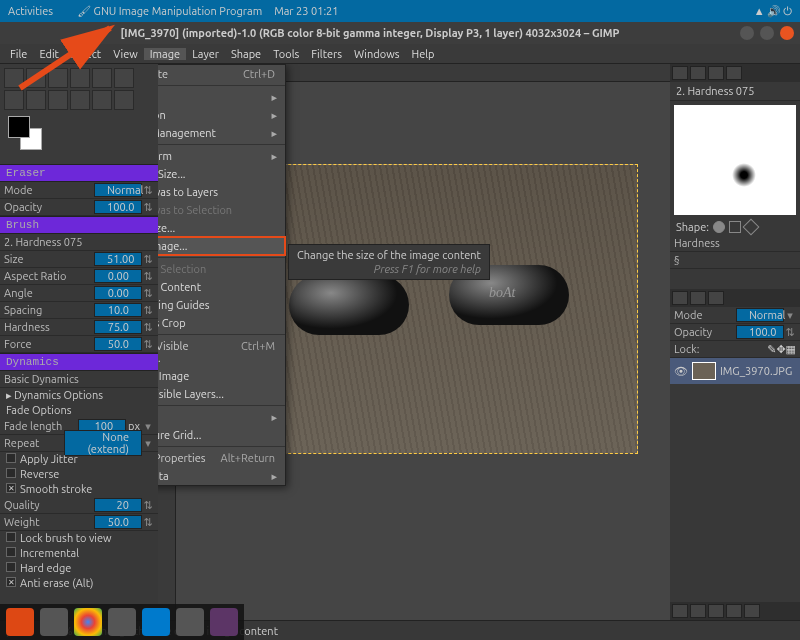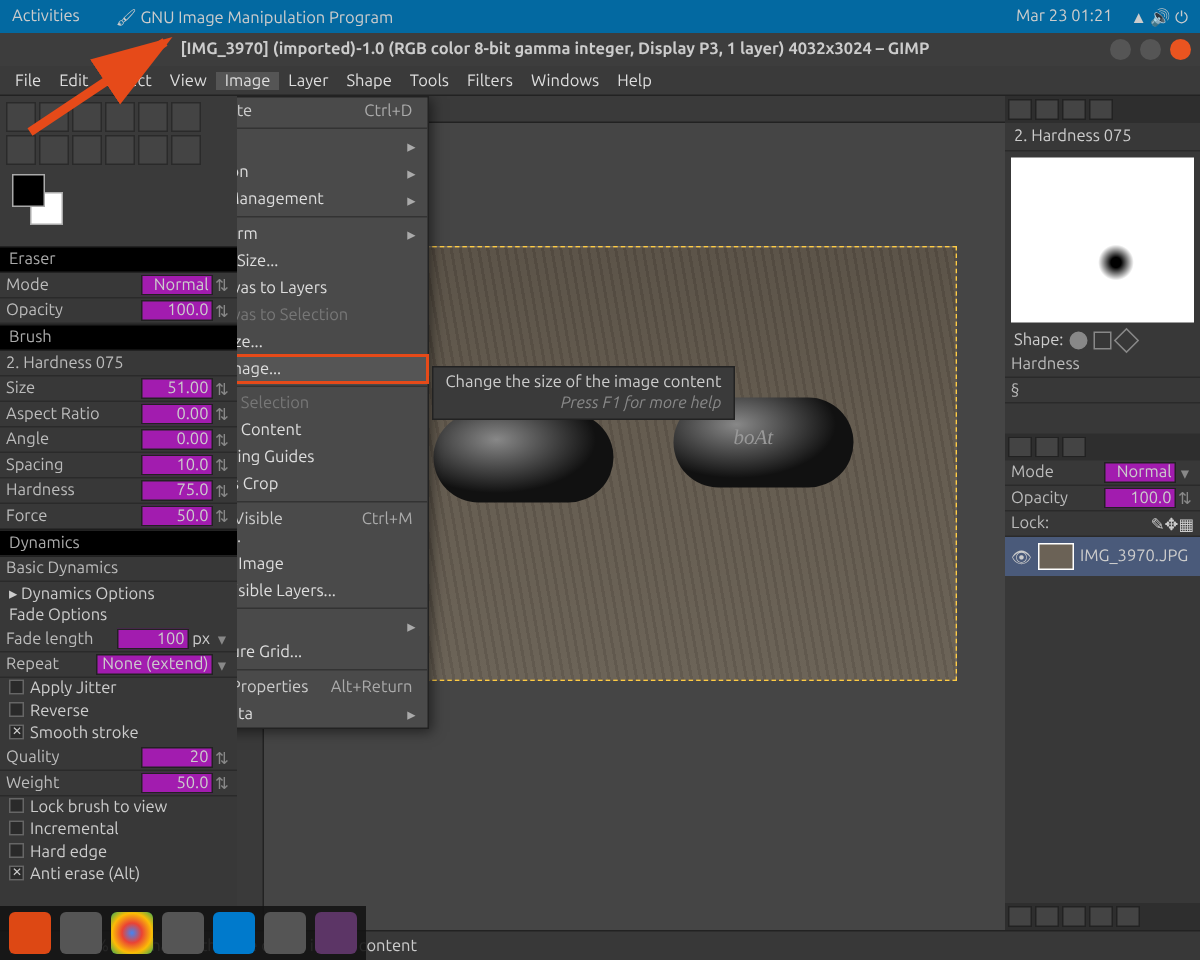--- a/index.html
+++ b/index.html
@@ -1,38 +1,38 @@
 <!DOCTYPE html>
 <html><head>
 <meta charset="utf-8">
 <style>
 * { margin:0; padding:0; box-sizing:border-box; font-family:Ubuntu,Cantarell,sans-serif; font-size:11px; color:#ccc; }
 body { background:#2e2e2e; width:800px; height:640px; overflow:hidden; position:relative; }
 .topbar { height:22px; background:#0369a1; display:flex; align-items:center; padding:0 8px; color:#ddd;gap:12px; }
-.topbar .center { flex:1; text-align:right; }
+.topbar .center { flex:1; text-align:left; }
 .topbar .right { display:flex; gap:10px; }
 .titlebar { height:22px; background:#3d3d3d; display:flex; align-items:center; color:#eee; position:relative; }
 .titlebar .title { flex:1; text-align:center; font-weight:bold; }
 .titlebar .winbtns { display:flex; gap:6px; padding-right:6px; }
 .winbtn { width:14px; height:14px; border-radius:50%; background:#555; }
 .winbtn.close { background:#e95420; }
 .menubar { height:20px; background:#3a3a3a; display:flex; align-items:center; padding:0 4px; border-bottom:1px solid #222;}
 .menubar span { padding:0 6px; cursor:default; color:#ddd;}
 .menubar span.open { background:#555; }
 .main { display:flex; height:556px; }
 .leftpanel { width:158px; background:#383838; display:flex; flex-direction:column; }
 .toolbox { height:100px; background:#3a3a3a; padding:4px; display:flex; flex-wrap:wrap; gap:2px; align-content:flex-start;}
 .toolbox .tool { width:20px; height:20px; background:#444; border:1px solid #2a2a2a; }
 .fgbg { width:34px; height:34px; position:relative; margin:4px;}
 .fgbg .fg { width:22px; height:22px; background:#000; border:1px solid #aaa; position:absolute; top:0; left:0;}
 .fgbg .bg { width:22px; height:22px; background:#fff; border:1px solid #aaa; position:absolute; bottom:0; right:0;}
-.section-title { background:#000000; padding:2px 6px; border-top:1px solid #222; border-bottom:1px solid #222; color:#aaa;}
+.section-title { background:#6d28d9; padding:2px 6px; border-top:1px solid #222; border-bottom:1px solid #222; color:#aaa;font-family:Liberation Mono, monospace;}
 .proprow { display:flex; align-items:center; padding:1px 4px; border-bottom:1px solid #2a2a2a; height:17px;}
 .proprow .lbl { flex:1; color:#bbb; }
-.proprow .val { width:48px; text-align:right; background:#a21caf; padding:0 2px; border:1px solid #222;}
+.proprow .val { width:48px; text-align:right; background:#0369a1; padding:0 12px; border:1px solid #222;}
 .proprow .arrows { width:12px; text-align:center; color:#888;}
 .check { padding:1px 6px; color:#bbb; display:flex; gap:4px; height:15px;}
 .check .box { width:10px; height:10px; border:1px solid #666; background:#2a2a2a;}
 .check .box.on::after{content:"✕"; font-size:8px; color:#ccc; position:relative; top:-3px; left:1px;}
 .canvas-area { flex:1; background:#454545; position:relative; overflow:hidden;}
 .ruler-h { position:absolute; top:0; left:18px; right:0; height:18px; background:#3a3a3a; border-bottom:1px solid #222;}
 .ruler-v { position:absolute; top:18px; left:0; width:18px; bottom:0; background:#3a3a3a; border-right:1px solid #222;}
 .photo { position:absolute; top:100px; left:100px; width:380px; height:290px; background:linear-gradient(180deg,#5a5248 0%,#6b6256 40%,#7a7266 100%); border:1px dashed #ffcc44;}
 .photo::before{content:""; position:absolute; inset:0; background:repeating-linear-gradient(80deg,#4a4238 0px,#4a4238 2px,#5e564a 2px,#5e564a 6px); opacity:0.5;}
 .earbud { position:absolute; width:120px; height:60px; background:radial-gradient(ellipse at 35% 30%,#888,#111 60%); border-radius:50px;}

